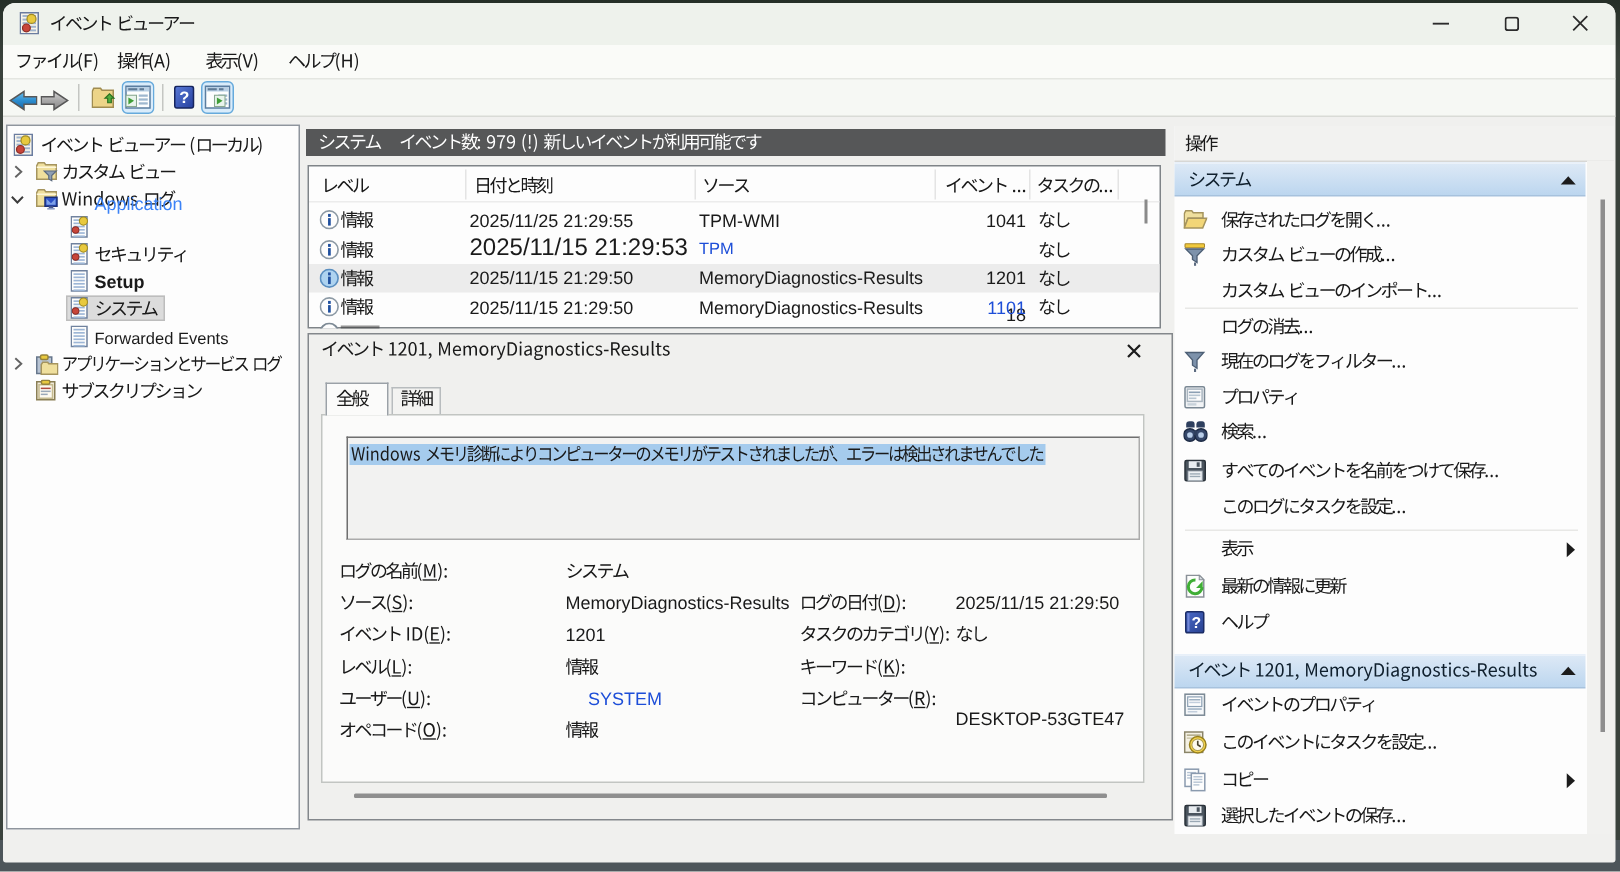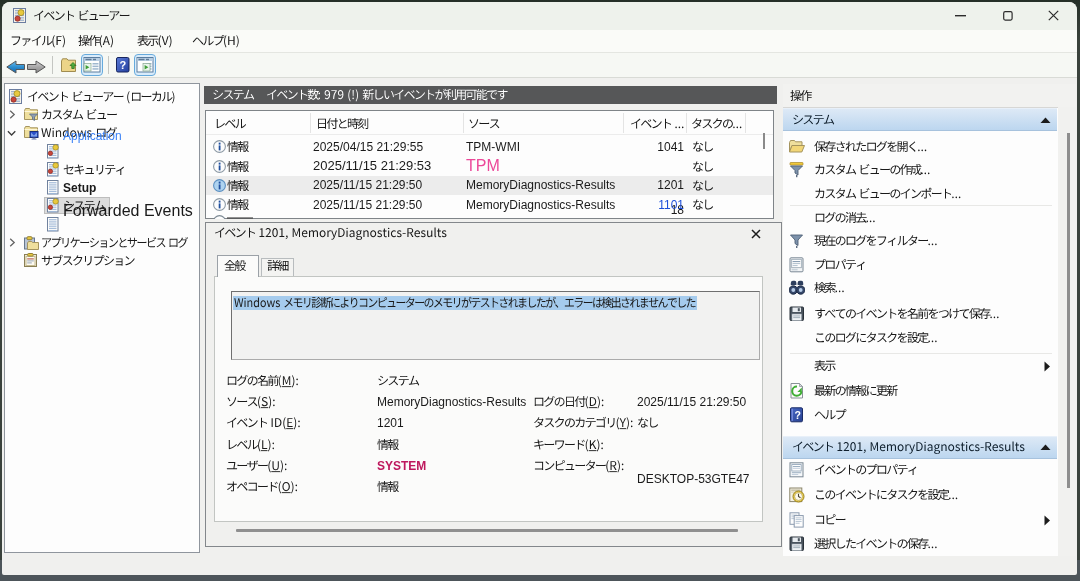--- a/index.html
+++ b/index.html
@@ -195,21 +195,21 @@
     </svg>
     <svg style="position:absolute;left:47px;top:216.76px" width="12" height="15" viewBox="0 0 12 15">
       <rect x="0.5" y="0.5" width="10.5" height="13.5" fill="#fdfdfc" stroke="#70829e"></rect>
       <rect x="2" y="2.2" width="7.5" height="1.1" fill="#9db6d6"></rect>
       <rect x="2" y="4.35" width="7.5" height="1.1" fill="#9db6d6"></rect>
       <rect x="2" y="6.5" width="7.5" height="1.1" fill="#9db6d6"></rect>
       <rect x="2" y="8.649999999999999" width="7.5" height="1.1" fill="#9db6d6"></rect>
       <rect x="2" y="10.8" width="7.5" height="1.1" fill="#9db6d6"></rect>
       <rect x="2" y="12.95" width="7.5" height="1.1" fill="#9db6d6"></rect>
     </svg>
-    <div class="t" style="position:absolute;top:203px;font-size:16px;color:#1a1a1a;left:63px;">Forwarded Events</div>
+    <div class="t" style="position:absolute;top:218px;font-size:11px;color:#1a1a1a;left:63px;">Forwarded Events</div>
     <svg style="position:absolute;left:8px;top:238.04000000000002px" width="8" height="9" viewBox="0 0 8 9">
       <path d="M2.2 0.8 L6.2 4.5 L2.2 8.2" fill="none" stroke="#646464" stroke-width="1.3"></path>
     </svg>
     <svg style="position:absolute;left:24px;top:235.54000000000002px" width="15" height="14" viewBox="0 0 15 14">
       <rect x="0.5" y="2" width="10" height="11" fill="#b8c4d4" stroke="#67778c"></rect>
       <rect x="3" y="0.7" width="5" height="3" rx="1" fill="#e8c93e" stroke="#96833b"></rect>
       <g transform="translate(3,5)">
         <path d="M0.5 2 L0.5 8.5 L11.5 8.5 L11.5 1.5 L5.5 1.5 L4.8 0.5 L1.5 0.5 Z" fill="#efdf9d" stroke="#a5945e"></path>
       </g>
     </svg>
@@ -258,36 +258,36 @@
     </svg>
     <div style="position:absolute;left:206px;top:175.9px;width:567px;height:19.3px;background:#ececec"></div>
     <svg style="position:absolute;left:213px;top:140.4px" width="13" height="13" viewBox="0 0 13 13">
       <circle cx="6.5" cy="6.5" r="5.9" fill="#fdfdfd" stroke="#8d9aa5" stroke-width="1.1"></circle>
       <rect x="5.7" y="2.6" width="1.8" height="2" fill="#1f4f9e"></rect>
       <rect x="5.7" y="5.4" width="1.8" height="5" fill="#1f4f9e"></rect>
     </svg>
     <svg style="position:absolute;left:227px;top:139.2px;overflow:visible" width="23" height="15" viewBox="0 -12.0 23 15">
       <path d="M1.8 -10.1V0.9H2.6V-10.1ZM0.9 -7.8C0.8 -6.8 0.6 -5.5 0.3 -4.7L1 -4.4C1.3 -5.3 1.5 -6.7 1.5 -7.7ZM2.7 -8.1C3 -7.5 3.3 -6.8 3.4 -6.3L4 -6.6C3.9 -7.1 3.6 -7.8 3.3 -8.3ZM5.4 -2.5H9.7V-1.6H5.4ZM5.4 -3.2V-4.1H9.7V-3.2ZM7.1 -10.1V-9.1H4V-8.4H7.1V-7.7H4.3V-7H7.1V-6.2H3.6V-5.5H11.5V-6.2H8V-7H10.8V-7.7H8V-8.4H11.1V-9.1H8V-10.1ZM4.5 -4.8V0.9H5.4V-0.9H9.7V-0.1C9.7 0.1 9.6 0.1 9.5 0.1C9.3 0.2 8.7 0.2 8.1 0.1C8.2 0.3 8.4 0.7 8.4 0.9C9.2 0.9 9.8 0.9 10.1 0.8C10.5 0.6 10.5 0.4 10.5 -0V-4.8ZM17.4 -4.7H17.5C17.8 -3.4 18.4 -2.3 19 -1.3C18.6 -0.6 18 -0.1 17.4 0.3ZM16.5 -9.5V1H17.4V0.4C17.6 0.5 17.8 0.8 18 1C18.6 0.6 19.1 0 19.6 -0.6C20.1 0.1 20.7 0.6 21.4 1C21.5 0.7 21.8 0.4 22 0.2C21.3 -0.1 20.6 -0.6 20.1 -1.3C20.8 -2.5 21.3 -3.8 21.5 -5.3L21 -5.5L20.8 -5.4H17.4V-8.7H20.4V-7.2C20.4 -7.1 20.4 -7 20.2 -7C20 -7 19.4 -7 18.6 -7C18.7 -6.8 18.8 -6.5 18.9 -6.3C19.8 -6.3 20.4 -6.3 20.8 -6.4C21.2 -6.5 21.2 -6.8 21.2 -7.2V-9.5ZM18.2 -4.7H20.5C20.3 -3.8 20 -2.9 19.5 -2C19 -2.8 18.6 -3.7 18.2 -4.7ZM11.7 -5.9C11.9 -5.4 12.1 -4.8 12.2 -4.4H11V-3.6H13.1V-2.3H11.1V-1.5H13.1V0.9H13.9V-1.5H15.9V-2.3H13.9V-3.6H16V-4.4H14.8C15 -4.8 15.3 -5.4 15.5 -5.9L14.9 -6.1H16.2V-6.9H13.9V-8.1H15.7V-8.8H13.9V-10.1H13.1V-8.8H11.2V-8.1H13.1V-6.9H10.8V-6.1H12.2ZM14.7 -6.1C14.6 -5.6 14.3 -4.9 14.1 -4.5L14.6 -4.4H12.5L12.9 -4.5C12.9 -4.9 12.6 -5.6 12.4 -6.1Z" fill="#1a1a1a"></path>
     </svg>
-    <div class="t" style="position:absolute;top:138.7px;font-size:12px;color:#1a1a1a;left:313px;">2025/04/15 21:29:55</div>
+    <div class="t" style="position:absolute;top:138.7px;font-size:12px;color:#1a1a1a;left:313px;">2025/11/25 21:29:55</div>
     <div class="t" style="position:absolute;top:138.7px;font-size:12px;color:#1a1a1a;left:466px;">TPM-WMI</div>
     <div class="t" style="position:absolute;top:138.7px;font-size:12px;color:#1a1a1a;left:564px;width:120px;text-align:right;">1041</div>
     <svg style="position:absolute;left:692px;top:139.2px;overflow:visible" width="23" height="15" viewBox="0 -12.0 23 15">
       <path d="M10.6 -5.5 11.2 -6.3C10.6 -6.7 9.3 -7.5 8.4 -7.9L7.9 -7.2C8.7 -6.8 10 -6 10.6 -5.5ZM7.5 -2 7.5 -1.4C7.5 -0.8 7.1 -0.3 6.1 -0.3C5.2 -0.3 4.8 -0.6 4.8 -1.2C4.8 -1.8 5.4 -2.2 6.2 -2.2C6.7 -2.2 7.1 -2.1 7.5 -2ZM8.2 -5.8H7.3C7.3 -5 7.4 -3.8 7.4 -2.8C7.1 -2.9 6.7 -2.9 6.3 -2.9C4.9 -2.9 3.9 -2.2 3.9 -1.1C3.9 0.1 4.9 0.6 6.3 0.6C7.8 0.6 8.4 -0.2 8.4 -1.1L8.4 -1.6C9.1 -1.2 9.8 -0.7 10.3 -0.3L10.8 -1.1C10.2 -1.6 9.3 -2.2 8.3 -2.6L8.2 -4.5C8.2 -5 8.2 -5.3 8.2 -5.8ZM5.4 -9.5 4.4 -9.6C4.3 -9 4.2 -8.2 4 -7.5C3.5 -7.5 3.1 -7.5 2.6 -7.5C2.1 -7.5 1.6 -7.5 1.2 -7.6L1.2 -6.7C1.7 -6.6 2.2 -6.6 2.6 -6.6C3 -6.6 3.3 -6.6 3.7 -6.7C3.1 -5.3 2.1 -3.3 1.1 -2.2L2.1 -1.7C3 -3 4.1 -5.1 4.7 -6.8C5.5 -6.9 6.2 -7 6.9 -7.2L6.8 -8.1C6.2 -7.9 5.6 -7.8 4.9 -7.7C5.1 -8.4 5.3 -9.1 5.4 -9.5ZM14.4 -9.3 13.2 -9.4C13.3 -9 13.3 -8.6 13.3 -8.1C13.3 -6.9 13.2 -3.8 13.2 -2.1C13.2 -0.1 14.4 0.6 16.1 0.6C18.7 0.6 20.3 -0.9 21.1 -2L20.4 -2.9C19.5 -1.6 18.3 -0.4 16.1 -0.4C15 -0.4 14.1 -0.8 14.1 -2.2C14.1 -3.9 14.2 -6.8 14.3 -8.1C14.3 -8.5 14.3 -9 14.4 -9.3Z" fill="#1a1a1a"></path>
     </svg>
     <svg style="position:absolute;left:213px;top:159.7px" width="13" height="13" viewBox="0 0 13 13">
       <circle cx="6.5" cy="6.5" r="5.9" fill="#fdfdfd" stroke="#8d9aa5" stroke-width="1.1"></circle>
       <rect x="5.7" y="2.6" width="1.8" height="2" fill="#1f4f9e"></rect>
       <rect x="5.7" y="5.4" width="1.8" height="5" fill="#1f4f9e"></rect>
     </svg>
     <svg style="position:absolute;left:227px;top:158.5px;overflow:visible" width="23" height="15" viewBox="0 -12.0 23 15">
       <path d="M1.8 -10.1V0.9H2.6V-10.1ZM0.9 -7.8C0.8 -6.8 0.6 -5.5 0.3 -4.7L1 -4.4C1.3 -5.3 1.5 -6.7 1.5 -7.7ZM2.7 -8.1C3 -7.5 3.3 -6.8 3.4 -6.3L4 -6.6C3.9 -7.1 3.6 -7.8 3.3 -8.3ZM5.4 -2.5H9.7V-1.6H5.4ZM5.4 -3.2V-4.1H9.7V-3.2ZM7.1 -10.1V-9.1H4V-8.4H7.1V-7.7H4.3V-7H7.1V-6.2H3.6V-5.5H11.5V-6.2H8V-7H10.8V-7.7H8V-8.4H11.1V-9.1H8V-10.1ZM4.5 -4.8V0.9H5.4V-0.9H9.7V-0.1C9.7 0.1 9.6 0.1 9.5 0.1C9.3 0.2 8.7 0.2 8.1 0.1C8.2 0.3 8.4 0.7 8.4 0.9C9.2 0.9 9.8 0.9 10.1 0.8C10.5 0.6 10.5 0.4 10.5 -0V-4.8ZM17.4 -4.7H17.5C17.8 -3.4 18.4 -2.3 19 -1.3C18.6 -0.6 18 -0.1 17.4 0.3ZM16.5 -9.5V1H17.4V0.4C17.6 0.5 17.8 0.8 18 1C18.6 0.6 19.1 0 19.6 -0.6C20.1 0.1 20.7 0.6 21.4 1C21.5 0.7 21.8 0.4 22 0.2C21.3 -0.1 20.6 -0.6 20.1 -1.3C20.8 -2.5 21.3 -3.8 21.5 -5.3L21 -5.5L20.8 -5.4H17.4V-8.7H20.4V-7.2C20.4 -7.1 20.4 -7 20.2 -7C20 -7 19.4 -7 18.6 -7C18.7 -6.8 18.8 -6.5 18.9 -6.3C19.8 -6.3 20.4 -6.3 20.8 -6.4C21.2 -6.5 21.2 -6.8 21.2 -7.2V-9.5ZM18.2 -4.7H20.5C20.3 -3.8 20 -2.9 19.5 -2C19 -2.8 18.6 -3.7 18.2 -4.7ZM11.7 -5.9C11.9 -5.4 12.1 -4.8 12.2 -4.4H11V-3.6H13.1V-2.3H11.1V-1.5H13.1V0.9H13.9V-1.5H15.9V-2.3H13.9V-3.6H16V-4.4H14.8C15 -4.8 15.3 -5.4 15.5 -5.9L14.9 -6.1H16.2V-6.9H13.9V-8.1H15.7V-8.8H13.9V-10.1H13.1V-8.8H11.2V-8.1H13.1V-6.9H10.8V-6.1H12.2ZM14.7 -6.1C14.6 -5.6 14.3 -4.9 14.1 -4.5L14.6 -4.4H12.5L12.9 -4.5C12.9 -4.9 12.6 -5.6 12.4 -6.1Z" fill="#1a1a1a"></path>
     </svg>
-    <div class="t" style="position:absolute;top:158.0px;font-size:13px;color:#1a1a1a;left:313px;">2025/11/15 21:29:53</div>
-    <div class="t" style="position:absolute;top:158.0px;font-size:16px;color:#ec4899;left:466px;">TPM</div>
+    <div class="t" style="position:absolute;top:158.0px;font-size:16px;color:#1a1a1a;left:313px;">2025/11/15 21:29:53</div>
+    <div class="t" style="position:absolute;top:158.0px;font-size:11px;color:#1d4ed8;left:466px;">TPM</div>
     <div class="t" style="position:absolute;top:158.0px;font-size:12px;color:#1a1a1a;left:564px;width:120px;text-align:right;margin-top:44px;">18</div>
     <svg style="position:absolute;left:692px;top:158.5px;overflow:visible" width="23" height="15" viewBox="0 -12.0 23 15">
       <path d="M10.6 -5.5 11.2 -6.3C10.6 -6.7 9.3 -7.5 8.4 -7.9L7.9 -7.2C8.7 -6.8 10 -6 10.6 -5.5ZM7.5 -2 7.5 -1.4C7.5 -0.8 7.1 -0.3 6.1 -0.3C5.2 -0.3 4.8 -0.6 4.8 -1.2C4.8 -1.8 5.4 -2.2 6.2 -2.2C6.7 -2.2 7.1 -2.1 7.5 -2ZM8.2 -5.8H7.3C7.3 -5 7.4 -3.8 7.4 -2.8C7.1 -2.9 6.7 -2.9 6.3 -2.9C4.9 -2.9 3.9 -2.2 3.9 -1.1C3.9 0.1 4.9 0.6 6.3 0.6C7.8 0.6 8.4 -0.2 8.4 -1.1L8.4 -1.6C9.1 -1.2 9.8 -0.7 10.3 -0.3L10.8 -1.1C10.2 -1.6 9.3 -2.2 8.3 -2.6L8.2 -4.5C8.2 -5 8.2 -5.3 8.2 -5.8ZM5.4 -9.5 4.4 -9.6C4.3 -9 4.2 -8.2 4 -7.5C3.5 -7.5 3.1 -7.5 2.6 -7.5C2.1 -7.5 1.6 -7.5 1.2 -7.6L1.2 -6.7C1.7 -6.6 2.2 -6.6 2.6 -6.6C3 -6.6 3.3 -6.6 3.7 -6.7C3.1 -5.3 2.1 -3.3 1.1 -2.2L2.1 -1.7C3 -3 4.1 -5.1 4.7 -6.8C5.5 -6.9 6.2 -7 6.9 -7.2L6.8 -8.1C6.2 -7.9 5.6 -7.8 4.9 -7.7C5.1 -8.4 5.3 -9.1 5.4 -9.5ZM14.4 -9.3 13.2 -9.4C13.3 -9 13.3 -8.6 13.3 -8.1C13.3 -6.9 13.2 -3.8 13.2 -2.1C13.2 -0.1 14.4 0.6 16.1 0.6C18.7 0.6 20.3 -0.9 21.1 -2L20.4 -2.9C19.5 -1.6 18.3 -0.4 16.1 -0.4C15 -0.4 14.1 -0.8 14.1 -2.2C14.1 -3.9 14.2 -6.8 14.3 -8.1C14.3 -8.5 14.3 -9 14.4 -9.3Z" fill="#1a1a1a"></path>
     </svg>
     <svg style="position:absolute;left:213px;top:179.0px" width="13" height="13" viewBox="0 0 13 13">
       <circle cx="6.5" cy="6.5" r="5.9" fill="#aed3f0" stroke="#5b8fc0" stroke-width="1.1"></circle>
       <rect x="5.7" y="2.6" width="1.8" height="2" fill="#1f4f9e"></rect>
       <rect x="5.7" y="5.4" width="1.8" height="5" fill="#1f4f9e"></rect>
     </svg>
     <svg style="position:absolute;left:227px;top:177.8px;overflow:visible" width="23" height="15" viewBox="0 -12.0 23 15">
@@ -380,21 +380,21 @@
       <path d="M1.8 -10.1V0.9H2.6V-10.1ZM0.9 -7.8C0.8 -6.8 0.6 -5.5 0.3 -4.7L1 -4.4C1.3 -5.3 1.5 -6.7 1.5 -7.7ZM2.7 -8.1C3 -7.5 3.3 -6.8 3.4 -6.3L4 -6.6C3.9 -7.1 3.6 -7.8 3.3 -8.3ZM5.4 -2.5H9.7V-1.6H5.4ZM5.4 -3.2V-4.1H9.7V-3.2ZM7.1 -10.1V-9.1H4V-8.4H7.1V-7.7H4.3V-7H7.1V-6.2H3.6V-5.5H11.5V-6.2H8V-7H10.8V-7.7H8V-8.4H11.1V-9.1H8V-10.1ZM4.5 -4.8V0.9H5.4V-0.9H9.7V-0.1C9.7 0.1 9.6 0.1 9.5 0.1C9.3 0.2 8.7 0.2 8.1 0.1C8.2 0.3 8.4 0.7 8.4 0.9C9.2 0.9 9.8 0.9 10.1 0.8C10.5 0.6 10.5 0.4 10.5 -0V-4.8ZM17.4 -4.7H17.5C17.8 -3.4 18.4 -2.3 19 -1.3C18.6 -0.6 18 -0.1 17.4 0.3ZM16.5 -9.5V1H17.4V0.4C17.6 0.5 17.8 0.8 18 1C18.6 0.6 19.1 0 19.6 -0.6C20.1 0.1 20.7 0.6 21.4 1C21.5 0.7 21.8 0.4 22 0.2C21.3 -0.1 20.6 -0.6 20.1 -1.3C20.8 -2.5 21.3 -3.8 21.5 -5.3L21 -5.5L20.8 -5.4H17.4V-8.7H20.4V-7.2C20.4 -7.1 20.4 -7 20.2 -7C20 -7 19.4 -7 18.6 -7C18.7 -6.8 18.8 -6.5 18.9 -6.3C19.8 -6.3 20.4 -6.3 20.8 -6.4C21.2 -6.5 21.2 -6.8 21.2 -7.2V-9.5ZM18.2 -4.7H20.5C20.3 -3.8 20 -2.9 19.5 -2C19 -2.8 18.6 -3.7 18.2 -4.7ZM11.7 -5.9C11.9 -5.4 12.1 -4.8 12.2 -4.4H11V-3.6H13.1V-2.3H11.1V-1.5H13.1V0.9H13.9V-1.5H15.9V-2.3H13.9V-3.6H16V-4.4H14.8C15 -4.8 15.3 -5.4 15.5 -5.9L14.9 -6.1H16.2V-6.9H13.9V-8.1H15.7V-8.8H13.9V-10.1H13.1V-8.8H11.2V-8.1H13.1V-6.9H10.8V-6.1H12.2ZM14.7 -6.1C14.6 -5.6 14.3 -4.9 14.1 -4.5L14.6 -4.4H12.5L12.9 -4.5C12.9 -4.9 12.6 -5.6 12.4 -6.1Z" fill="#1a1a1a"></path>
     </svg>
     <svg style="position:absolute;left:533px;top:436.7px;overflow:visible" width="74" height="15" viewBox="0 -12.0 74 15">
       <path d="M1.3 -3.3 1.5 -2.2C1.8 -2.3 2.1 -2.4 2.6 -2.5C3.1 -2.6 4.4 -2.8 5.8 -3L6.3 -0.6C6.3 -0.2 6.4 0.1 6.4 0.5L7.5 0.3C7.4 0 7.3 -0.4 7.2 -0.8L6.7 -3.2L9.7 -3.6C10.1 -3.7 10.5 -3.8 10.8 -3.8L10.6 -4.8C10.3 -4.7 10 -4.7 9.5 -4.6L6.6 -4.1L6.1 -6.5L8.9 -6.9C9.2 -7 9.6 -7 9.7 -7L9.5 -8C9.3 -8 9 -7.9 8.7 -7.8C8.2 -7.7 7.1 -7.6 5.9 -7.4L5.7 -8.7C5.6 -8.9 5.6 -9.3 5.6 -9.5L4.5 -9.3C4.6 -9.1 4.6 -8.8 4.7 -8.5L5 -7.2C3.8 -7 2.8 -6.9 2.3 -6.8C1.9 -6.8 1.6 -6.8 1.3 -6.8L1.5 -5.7C1.9 -5.8 2.2 -5.8 2.5 -5.9L5.1 -6.3L5.6 -3.9C4.2 -3.7 2.9 -3.5 2.3 -3.4C2 -3.3 1.6 -3.3 1.3 -3.3ZM11.5 -5.2V-4C11.9 -4.1 12.6 -4.1 13.2 -4.1C14.1 -4.1 18.9 -4.1 19.8 -4.1C20.3 -4.1 20.8 -4 21.1 -4V-5.2C20.8 -5.2 20.4 -5.1 19.8 -5.1C18.9 -5.1 14.1 -5.1 13.2 -5.1C12.5 -5.1 11.9 -5.2 11.5 -5.2ZM31.2 -8 30.4 -8.5C30.2 -8.4 29.9 -8.4 29.7 -8.4C29 -8.4 23.9 -8.4 23.5 -8.4C23 -8.4 22.5 -8.4 22.2 -8.4C22.3 -8.2 22.3 -7.9 22.3 -7.6C22.3 -7.1 22.3 -5.4 22.3 -5.1C22.3 -4.8 22.3 -4.6 22.2 -4.3H23.3C23.3 -4.6 23.3 -4.9 23.3 -5.1C23.3 -5.4 23.3 -7.1 23.3 -7.5C24.1 -7.5 29.2 -7.5 29.9 -7.5C29.8 -6.1 29.4 -4.5 28.8 -3.5C27.8 -1.9 26.1 -0.9 24.3 -0.4L25.1 0.4C27 -0.2 28.7 -1.4 29.7 -3C30.5 -4.3 30.8 -6 31 -7.4C31 -7.6 31.1 -7.9 31.2 -8ZM32.2 -5.2V-4C32.6 -4.1 33.2 -4.1 33.9 -4.1C34.8 -4.1 39.5 -4.1 40.4 -4.1C41 -4.1 41.5 -4 41.7 -4V-5.2C41.5 -5.2 41 -5.1 40.4 -5.1C39.5 -5.1 34.7 -5.1 33.9 -5.1C33.2 -5.1 32.5 -5.2 32.2 -5.2ZM49.2 -8.6 48.5 -8.3C48.9 -7.8 49.3 -7.1 49.6 -6.5L50.2 -6.8C50 -7.4 49.5 -8.2 49.2 -8.6ZM50.6 -9.2 49.9 -8.9C50.4 -8.4 50.7 -7.8 51.1 -7.1L51.7 -7.5C51.4 -8 50.9 -8.8 50.6 -9.2ZM44.9 -0.9C44.9 -0.5 44.9 0.1 44.9 0.5H46C46 0.1 45.9 -0.5 45.9 -0.9V-4.8C47.3 -4.4 49.4 -3.6 50.7 -2.9L51.1 -3.9C49.8 -4.6 47.5 -5.4 45.9 -5.9V-7.9C45.9 -8.2 46 -8.8 46 -9.1H44.8C44.9 -8.8 44.9 -8.2 44.9 -7.9C44.9 -6.9 44.9 -1.6 44.9 -0.9ZM54.5 2.4 55.1 2.1C54.1 0.3 53.6 -1.7 53.6 -3.7C53.6 -5.8 54.1 -7.8 55.1 -9.5L54.5 -9.8C53.4 -8 52.7 -6.1 52.7 -3.7C52.7 -1.4 53.4 0.6 54.5 2.4ZM56.9 0H58V-2.8L59.5 -4.6L62.1 0H63.4L60.2 -5.5L62.9 -8.8H61.7L58 -4.4H58V-8.8H56.9ZM64.6 2.4C65.7 0.6 66.4 -1.4 66.4 -3.7C66.4 -6.1 65.7 -8 64.6 -9.8L63.9 -9.5C64.9 -7.8 65.5 -5.8 65.5 -3.7C65.5 -1.7 64.9 0.3 63.9 2.1ZM69.1 -4.7C69.6 -4.7 69.9 -5 69.9 -5.5C69.9 -6 69.6 -6.4 69.1 -6.4C68.7 -6.4 68.3 -6 68.3 -5.5C68.3 -5 68.7 -4.7 69.1 -4.7ZM69.1 0.2C69.6 0.2 69.9 -0.2 69.9 -0.7C69.9 -1.2 69.6 -1.5 69.1 -1.5C68.7 -1.5 68.3 -1.2 68.3 -0.7C68.3 -0.2 68.7 0.2 69.1 0.2Z" fill="#1a1a1a"></path>
       <rect x="55.7" y="1.2" width="7.8" height="0.9" fill="#1a1a1a"></rect>
     </svg>
     <svg style="position:absolute;left:226px;top:458.0px;overflow:visible" width="65" height="15" viewBox="0 -12.0 65 15">
       <path d="M0.9 -1.8V-0.7C1.3 -0.7 1.7 -0.7 2 -0.7H10.1C10.3 -0.7 10.8 -0.7 11.1 -0.7V-1.8C10.8 -1.7 10.5 -1.7 10.1 -1.7H8.5C8.7 -3 9.2 -6.2 9.3 -7.3C9.3 -7.4 9.4 -7.6 9.4 -7.7L8.6 -8.1C8.5 -8 8.1 -8 7.9 -8C7 -8 4 -8 3.4 -8C3 -8 2.7 -8 2.3 -8.1V-7C2.7 -7 3 -7 3.4 -7C4 -7 7.1 -7 8.2 -7C8.1 -6.2 7.6 -3 7.4 -1.7H2C1.7 -1.7 1.3 -1.7 0.9 -1.8ZM11.5 -5.2V-4C11.9 -4.1 12.6 -4.1 13.2 -4.1C14.1 -4.1 18.9 -4.1 19.8 -4.1C20.3 -4.1 20.8 -4 21.1 -4V-5.2C20.8 -5.2 20.4 -5.1 19.8 -5.1C18.9 -5.1 14.1 -5.1 13.2 -5.1C12.5 -5.1 11.9 -5.2 11.5 -5.2ZM30.2 -9.2 29.6 -9C29.9 -8.5 30.1 -7.8 30.3 -7.3L30.9 -7.5C30.7 -8 30.4 -8.7 30.2 -9.2ZM31.4 -9.5 30.8 -9.3C31.1 -8.9 31.3 -8.2 31.5 -7.7L32.1 -7.9C31.9 -8.4 31.6 -9.1 31.4 -9.5ZM21.2 -6.7V-5.7C21.4 -5.7 21.9 -5.7 22.4 -5.7H23.7V-3.8C23.7 -3.3 23.7 -2.8 23.7 -2.7H24.7C24.7 -2.8 24.7 -3.3 24.7 -3.8V-5.7H28.1V-5.2C28.1 -1.9 27 -0.8 24.8 0L25.6 0.8C28.4 -0.5 29.1 -2.1 29.1 -5.3V-5.7H30.4C30.9 -5.7 31.3 -5.7 31.5 -5.7V-6.7C31.3 -6.7 30.9 -6.6 30.4 -6.6H29.1V-8.1C29.1 -8.6 29.1 -9 29.1 -9.1H28C28.1 -9 28.1 -8.6 28.1 -8.1V-6.6H24.7V-8.2C24.7 -8.6 24.7 -8.9 24.7 -9H23.7C23.7 -8.8 23.7 -8.4 23.7 -8.2V-6.6H22.4C21.9 -6.6 21.3 -6.7 21.2 -6.7ZM32.2 -5.2V-4C32.6 -4.1 33.2 -4.1 33.9 -4.1C34.8 -4.1 39.5 -4.1 40.4 -4.1C41 -4.1 41.5 -4 41.7 -4V-5.2C41.5 -5.2 41 -5.1 40.4 -5.1C39.5 -5.1 34.7 -5.1 33.9 -5.1C33.2 -5.1 32.5 -5.2 32.2 -5.2ZM44.1 2.4 44.8 2.1C43.8 0.3 43.3 -1.7 43.3 -3.7C43.3 -5.8 43.8 -7.8 44.8 -9.5L44.1 -9.8C43 -8 42.4 -6.1 42.4 -3.7C42.4 -1.4 43 0.6 44.1 2.4ZM49.7 0.2C51.5 0.2 52.8 -0.8 52.8 -3.6V-8.8H51.8V-3.6C51.8 -1.5 50.8 -0.8 49.7 -0.8C48.5 -0.8 47.6 -1.5 47.6 -3.6V-8.8H46.5V-3.6C46.5 -0.8 47.9 0.2 49.7 0.2ZM55.2 2.4C56.3 0.6 56.9 -1.4 56.9 -3.7C56.9 -6.1 56.3 -8 55.2 -9.8L54.5 -9.5C55.5 -7.8 56 -5.8 56 -3.7C56 -1.7 55.5 0.3 54.5 2.1ZM59.7 -4.7C60.1 -4.7 60.5 -5 60.5 -5.5C60.5 -6 60.1 -6.4 59.7 -6.4C59.3 -6.4 58.9 -6 58.9 -5.5C58.9 -5 59.3 -4.7 59.7 -4.7ZM59.7 0.2C60.1 0.2 60.5 -0.2 60.5 -0.7C60.5 -1.2 60.1 -1.5 59.7 -1.5C59.3 -1.5 58.9 -1.2 58.9 -0.7C58.9 -0.2 59.3 0.2 59.7 0.2Z" fill="#1a1a1a"></path>
       <rect x="45.3" y="1.2" width="8.7" height="0.9" fill="#1a1a1a"></rect>
     </svg>
-    <div class="t" style="position:absolute;top:457.5px;font-size:12px;color:#be185d;left:377px;font-weight:bold;">SYSTEM</div>
+    <div class="t" style="position:absolute;top:457.5px;font-size:12px;color:#1d4ed8;left:392px;">SYSTEM</div>
     <svg style="position:absolute;left:533px;top:458.0px;overflow:visible" width="95" height="15" viewBox="0 -12.0 95 15">
       <path d="M1.9 -1.6V-0.5C2.2 -0.5 2.8 -0.6 3.3 -0.6H9.1L9.1 0.1H10.2C10.2 -0.1 10.1 -0.6 10.1 -1.1V-7.2C10.1 -7.5 10.2 -7.9 10.2 -8.2C9.9 -8.2 9.6 -8.2 9.3 -8.2H3.4C3 -8.2 2.5 -8.2 2.1 -8.2V-7.2C2.3 -7.2 2.9 -7.2 3.4 -7.2H9.1V-1.5H3.2C2.7 -1.5 2.2 -1.6 1.9 -1.6ZM13 -8.8 12.4 -8.1C13.2 -7.5 14.7 -6.2 15.3 -5.6L16.1 -6.3C15.4 -7 13.9 -8.2 13 -8.8ZM12 -0.8 12.6 0.2C14.6 -0.1 16.2 -0.9 17.4 -1.6C19.2 -2.8 20.6 -4.4 21.4 -5.9L20.8 -6.9C20.1 -5.4 18.7 -3.7 16.8 -2.5C15.7 -1.8 14.1 -1.1 12 -0.8ZM29.7 -8.4C29.7 -8.8 30.1 -9.2 30.5 -9.2C31 -9.2 31.3 -8.8 31.3 -8.4C31.3 -7.9 31 -7.6 30.5 -7.6C30.1 -7.6 29.7 -7.9 29.7 -8.4ZM29.2 -8.4C29.2 -7.6 29.8 -7 30.5 -7C31.3 -7 31.9 -7.6 31.9 -8.4C31.9 -9.1 31.3 -9.7 30.5 -9.7C29.8 -9.7 29.2 -9.1 29.2 -8.4ZM24 -9H22.9C22.9 -8.7 22.9 -8.3 22.9 -8C22.9 -7.4 22.9 -2.6 22.9 -1.4C22.9 -0.5 23.5 -0 24.4 0.1C24.9 0.2 25.6 0.3 26.3 0.3C27.6 0.3 29.4 0.2 30.5 0V-1.1C29.5 -0.8 27.6 -0.7 26.4 -0.7C25.8 -0.7 25.1 -0.7 24.8 -0.8C24.2 -0.9 23.9 -1.1 23.9 -1.7V-4.3C25.4 -4.7 27.5 -5.4 28.8 -5.9C29.2 -6 29.6 -6.2 30 -6.4L29.5 -7.3C29.2 -7.1 28.8 -6.9 28.5 -6.8C27.2 -6.2 25.3 -5.7 23.9 -5.3V-8C23.9 -8.4 24 -8.7 24 -9ZM32.7 -1.1V-0.1C33.1 -0.1 33.4 -0.1 33.7 -0.1C34.3 -0.1 39.6 -0.1 40.3 -0.1C40.6 -0.1 41 -0.1 41.2 -0.1V-1.1C41 -1.1 40.5 -1 40.3 -1H39.1C39.3 -2.1 39.6 -4.5 39.7 -5.3C39.7 -5.4 39.8 -5.6 39.8 -5.7L39.1 -6.1C39 -6 38.7 -6 38.5 -6C37.8 -6 35.3 -6 34.8 -6C34.5 -6 34.2 -6 33.9 -6V-5C34.2 -5.1 34.5 -5.1 34.8 -5.1C35.2 -5.1 37.9 -5.1 38.7 -5.1C38.6 -4.4 38.3 -2.1 38.1 -1H33.7C33.4 -1 33 -1.1 32.7 -1.1ZM42.5 -5.2V-4C42.9 -4.1 43.5 -4.1 44.2 -4.1C45.1 -4.1 49.9 -4.1 50.8 -4.1C51.3 -4.1 51.8 -4 52 -4V-5.2C51.8 -5.2 51.3 -5.1 50.7 -5.1C49.9 -5.1 45.1 -5.1 44.2 -5.1C43.5 -5.1 42.9 -5.2 42.5 -5.2ZM58 -9.4 56.9 -9.8C56.9 -9.5 56.7 -9 56.6 -8.8C56 -7.7 54.8 -5.9 52.7 -4.6L53.5 -4C54.9 -4.9 55.9 -6.1 56.7 -7.2H60.7C60.5 -6.2 59.9 -4.9 59.1 -3.9C58.3 -4.5 57.4 -5 56.6 -5.5L55.9 -4.8C56.7 -4.4 57.6 -3.7 58.5 -3.1C57.4 -1.9 55.9 -0.8 53.8 -0.2L54.7 0.5C56.7 -0.2 58.2 -1.3 59.3 -2.5C59.8 -2.1 60.2 -1.8 60.6 -1.4L61.3 -2.3C60.9 -2.6 60.4 -2.9 59.9 -3.3C60.8 -4.5 61.5 -5.9 61.8 -7C61.9 -7.2 62 -7.5 62.1 -7.7L61.3 -8.2C61.1 -8.1 60.8 -8.1 60.5 -8.1H57.2L57.5 -8.5C57.6 -8.7 57.8 -9.1 58 -9.4ZM63.1 -5.2V-4C63.5 -4.1 64.2 -4.1 64.8 -4.1C65.7 -4.1 70.5 -4.1 71.4 -4.1C71.9 -4.1 72.4 -4 72.7 -4V-5.2C72.4 -5.2 72 -5.1 71.4 -5.1C70.5 -5.1 65.7 -5.1 64.8 -5.1C64.1 -5.1 63.5 -5.2 63.1 -5.2ZM75.1 2.4 75.8 2.1C74.7 0.3 74.3 -1.7 74.3 -3.7C74.3 -5.8 74.7 -7.8 75.8 -9.5L75.1 -9.8C74 -8 73.3 -6.1 73.3 -3.7C73.3 -1.4 74 0.6 75.1 2.4ZM78.6 -4.6V-7.9H80.1C81.5 -7.9 82.2 -7.5 82.2 -6.3C82.2 -5.2 81.5 -4.6 80.1 -4.6ZM82.3 0H83.6L81.3 -3.9C82.5 -4.1 83.3 -5 83.3 -6.3C83.3 -8.2 82 -8.8 80.3 -8.8H77.5V0H78.6V-3.7H80.2ZM85.1 2.4C86.2 0.6 86.9 -1.4 86.9 -3.7C86.9 -6.1 86.2 -8 85.1 -9.8L84.4 -9.5C85.5 -7.8 86 -5.8 86 -3.7C86 -1.7 85.5 0.3 84.4 2.1ZM89.6 -4.7C90.1 -4.7 90.4 -5 90.4 -5.5C90.4 -6 90.1 -6.4 89.6 -6.4C89.2 -6.4 88.8 -6 88.8 -5.5C88.8 -5 89.2 -4.7 89.6 -4.7ZM89.6 0.2C90.1 0.2 90.4 -0.2 90.4 -0.7C90.4 -1.2 90.1 -1.5 89.6 -1.5C89.2 -1.5 88.8 -1.2 88.8 -0.7C88.8 -0.2 89.2 0.2 89.6 0.2Z" fill="#1a1a1a"></path>
       <rect x="76.3" y="1.2" width="7.6" height="0.9" fill="#1a1a1a"></rect>
     </svg>
     <div class="t" style="position:absolute;top:471px;font-size:12px;color:#1a1a1a;left:637px;">DESKTOP-53GTE47</div>
     <svg style="position:absolute;left:226px;top:479.3px;overflow:visible" width="75" height="15" viewBox="0 -12.0 75 15">
       <path d="M1 -1.7 1.7 -0.9C3.9 -2.1 6 -4 7 -5.4L7 -1.1C7 -0.7 6.9 -0.6 6.6 -0.6C6.1 -0.6 5.4 -0.6 4.9 -0.7L5 0.3C5.5 0.3 6.3 0.3 6.9 0.3C7.6 0.3 8 0 8 -0.6C8 -2.1 7.9 -4.5 7.9 -6.3H9.8C10.1 -6.3 10.5 -6.3 10.8 -6.3V-7.3C10.5 -7.3 10.1 -7.2 9.8 -7.2H7.9L7.8 -8.4C7.8 -8.7 7.9 -9.1 7.9 -9.4H6.8C6.9 -9.1 6.9 -8.8 6.9 -8.4L6.9 -7.2H2.6C2.2 -7.2 1.8 -7.3 1.5 -7.3V-6.3C1.8 -6.3 2.2 -6.3 2.6 -6.3H6.6C5.6 -4.9 3.5 -2.9 1 -1.7ZM18.8 -7.2C18.8 -7.7 19.2 -8.1 19.7 -8.1C20.1 -8.1 20.5 -7.7 20.5 -7.2C20.5 -6.7 20.1 -6.3 19.7 -6.3C19.2 -6.3 18.8 -6.7 18.8 -7.2ZM18.2 -7.2C18.2 -6.4 18.9 -5.7 19.7 -5.7C20.5 -5.7 21.1 -6.4 21.1 -7.2C21.1 -8 20.5 -8.7 19.7 -8.7C18.9 -8.7 18.2 -8 18.2 -7.2ZM11 -3.2 11.9 -2.2C12 -2.5 12.3 -2.9 12.5 -3.2C13.1 -3.8 14.1 -5.1 14.7 -5.9C15.1 -6.3 15.3 -6.4 15.8 -5.9C16.3 -5.4 17.4 -4.3 18.1 -3.5C18.9 -2.6 19.9 -1.4 20.8 -0.3L21.6 -1.2C20.7 -2.2 19.5 -3.5 18.7 -4.4C18 -5.1 16.9 -6.2 16.2 -6.9C15.4 -7.6 14.8 -7.5 14.2 -6.8C13.4 -5.9 12.4 -4.5 11.8 -4C11.5 -3.6 11.3 -3.4 11 -3.2ZM22.5 -1.6V-0.5C22.9 -0.5 23.4 -0.6 23.9 -0.6H29.8L29.7 0.1H30.8C30.8 -0.1 30.8 -0.6 30.8 -1.1V-7.2C30.8 -7.5 30.8 -7.9 30.8 -8.2C30.6 -8.2 30.2 -8.2 29.9 -8.2H24C23.6 -8.2 23.1 -8.2 22.7 -8.2V-7.2C23 -7.2 23.6 -7.2 24 -7.2H29.8V-1.5H23.9C23.4 -1.5 22.9 -1.6 22.5 -1.6ZM32.2 -5.2V-4C32.6 -4.1 33.2 -4.1 33.9 -4.1C34.8 -4.1 39.5 -4.1 40.4 -4.1C41 -4.1 41.5 -4 41.7 -4V-5.2C41.5 -5.2 41 -5.1 40.4 -5.1C39.5 -5.1 34.7 -5.1 33.9 -5.1C33.2 -5.1 32.5 -5.2 32.2 -5.2ZM49.2 -8.6 48.5 -8.3C48.9 -7.8 49.3 -7.1 49.6 -6.5L50.2 -6.8C50 -7.4 49.5 -8.2 49.2 -8.6ZM50.6 -9.2 49.9 -8.9C50.4 -8.4 50.7 -7.8 51.1 -7.1L51.7 -7.5C51.4 -8 50.9 -8.8 50.6 -9.2ZM44.9 -0.9C44.9 -0.5 44.9 0.1 44.9 0.5H46C46 0.1 45.9 -0.5 45.9 -0.9V-4.8C47.3 -4.4 49.4 -3.6 50.7 -2.9L51.1 -3.9C49.8 -4.6 47.5 -5.4 45.9 -5.9V-7.9C45.9 -8.2 46 -8.8 46 -9.1H44.8C44.9 -8.8 44.9 -8.2 44.9 -7.9C44.9 -6.9 44.9 -1.6 44.9 -0.9ZM54.5 2.4 55.1 2.1C54.1 0.3 53.6 -1.7 53.6 -3.7C53.6 -5.8 54.1 -7.8 55.1 -9.5L54.5 -9.8C53.4 -8 52.7 -6.1 52.7 -3.7C52.7 -1.4 53.4 0.6 54.5 2.4ZM60.1 0.2C62.3 0.2 63.9 -1.6 63.9 -4.4C63.9 -7.2 62.3 -9 60.1 -9C57.9 -9 56.4 -7.2 56.4 -4.4C56.4 -1.6 57.9 0.2 60.1 0.2ZM60.1 -0.8C58.5 -0.8 57.5 -2.2 57.5 -4.4C57.5 -6.6 58.5 -8 60.1 -8C61.7 -8 62.7 -6.6 62.7 -4.4C62.7 -2.2 61.7 -0.8 60.1 -0.8ZM65.7 2.4C66.9 0.6 67.5 -1.4 67.5 -3.7C67.5 -6.1 66.9 -8 65.7 -9.8L65.1 -9.5C66.1 -7.8 66.6 -5.8 66.6 -3.7C66.6 -1.7 66.1 0.3 65.1 2.1ZM70.3 -4.7C70.7 -4.7 71.1 -5 71.1 -5.5C71.1 -6 70.7 -6.4 70.3 -6.4C69.8 -6.4 69.5 -6 69.5 -5.5C69.5 -5 69.8 -4.7 70.3 -4.7ZM70.3 0.2C70.7 0.2 71.1 -0.2 71.1 -0.7C71.1 -1.2 70.7 -1.5 70.3 -1.5C69.8 -1.5 69.5 -1.2 69.5 -0.7C69.5 -0.2 69.8 0.2 70.3 0.2Z" fill="#1a1a1a"></path>
       <rect x="55.7" y="1.2" width="8.9" height="0.9" fill="#1a1a1a"></rect>
     </svg>
     <svg style="position:absolute;left:377px;top:479.3px;overflow:visible" width="23" height="15" viewBox="0 -12.0 23 15">

